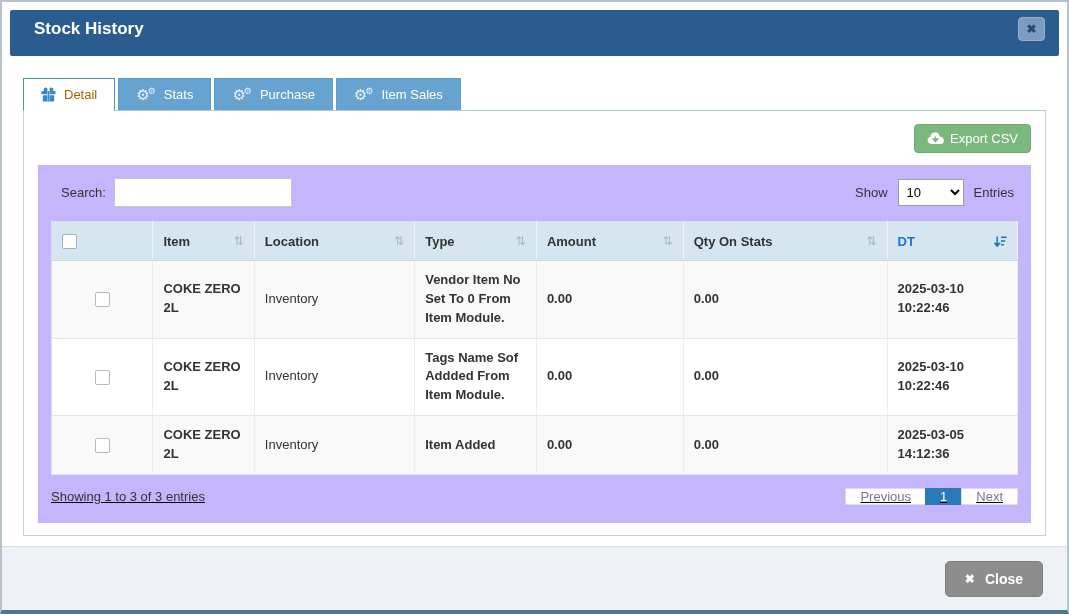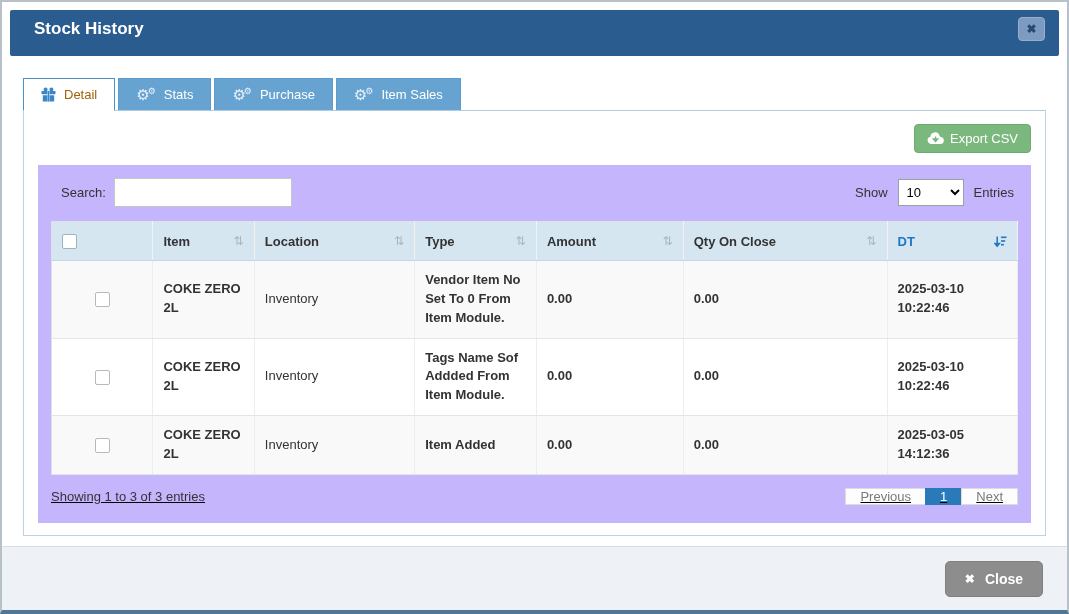--- a/index.html
+++ b/index.html
@@ -226,21 +226,21 @@
                 </span>
             </th>
             <th>
               <span class="th-inner">
                   <span class="th-label">Amount</span>
               <span class="sort-glyph">⇅</span>
                 </span>
             </th>
             <th>
               <span class="th-inner">
-                  <span class="th-label">Qty On Close</span>
+                  <span class="th-label">Qty On Stats</span>
               <span class="sort-glyph">⇅</span>
                 </span>
             </th>
             <th class="sorted">
               <span class="th-inner">
                   <span class="th-label">DT</span>
               <span class="sort-glyph" style="display:flex;">
                 <svg width="13" height="13" viewBox="0 0 13 13">
                   <path d="M3.2 1.5 L3.2 9.5 M3.2 11.2 L1 8.6 L5.4 8.6 Z" stroke="#2077c4" stroke-width="1.5" fill="#2077c4"></path>
                   <rect x="7" y="1.5" width="5.5" height="1.6" fill="#2077c4"></rect>

